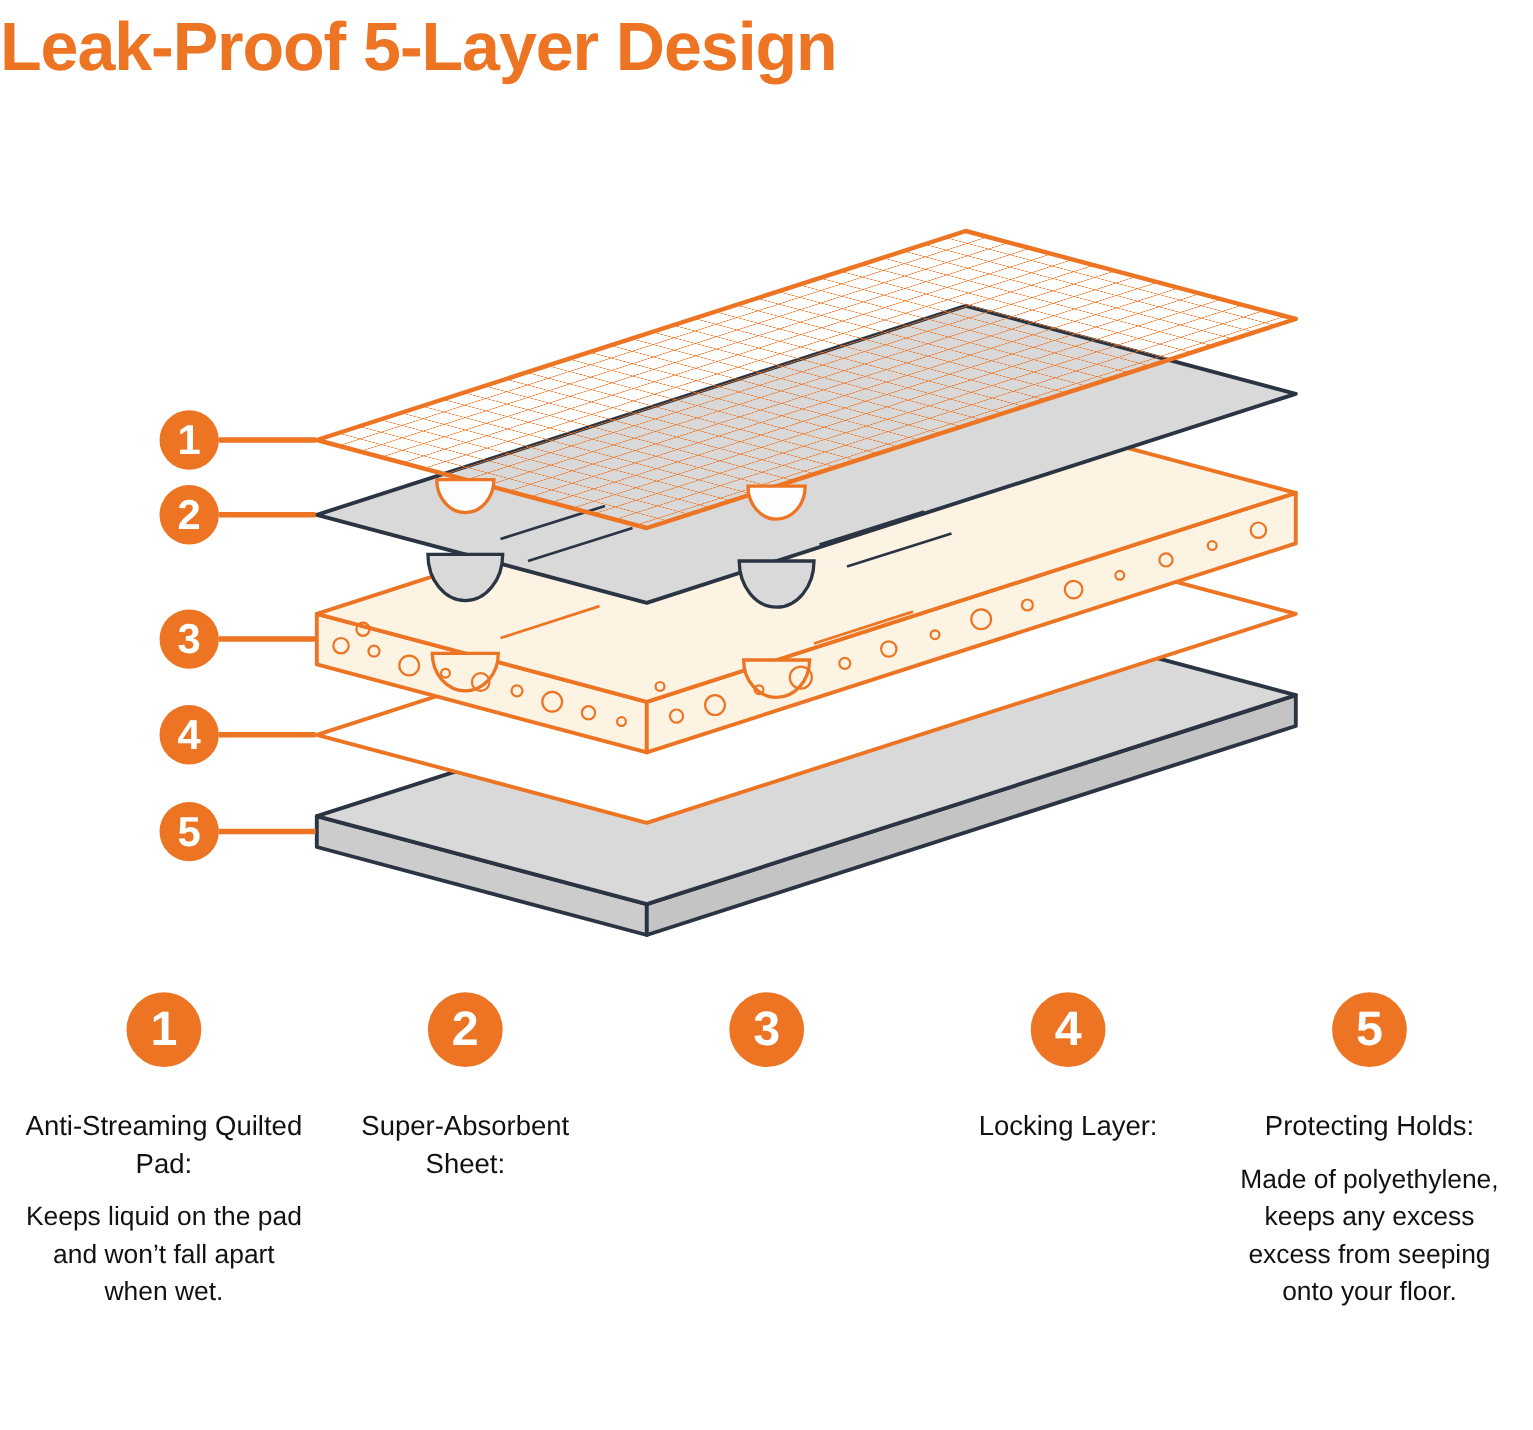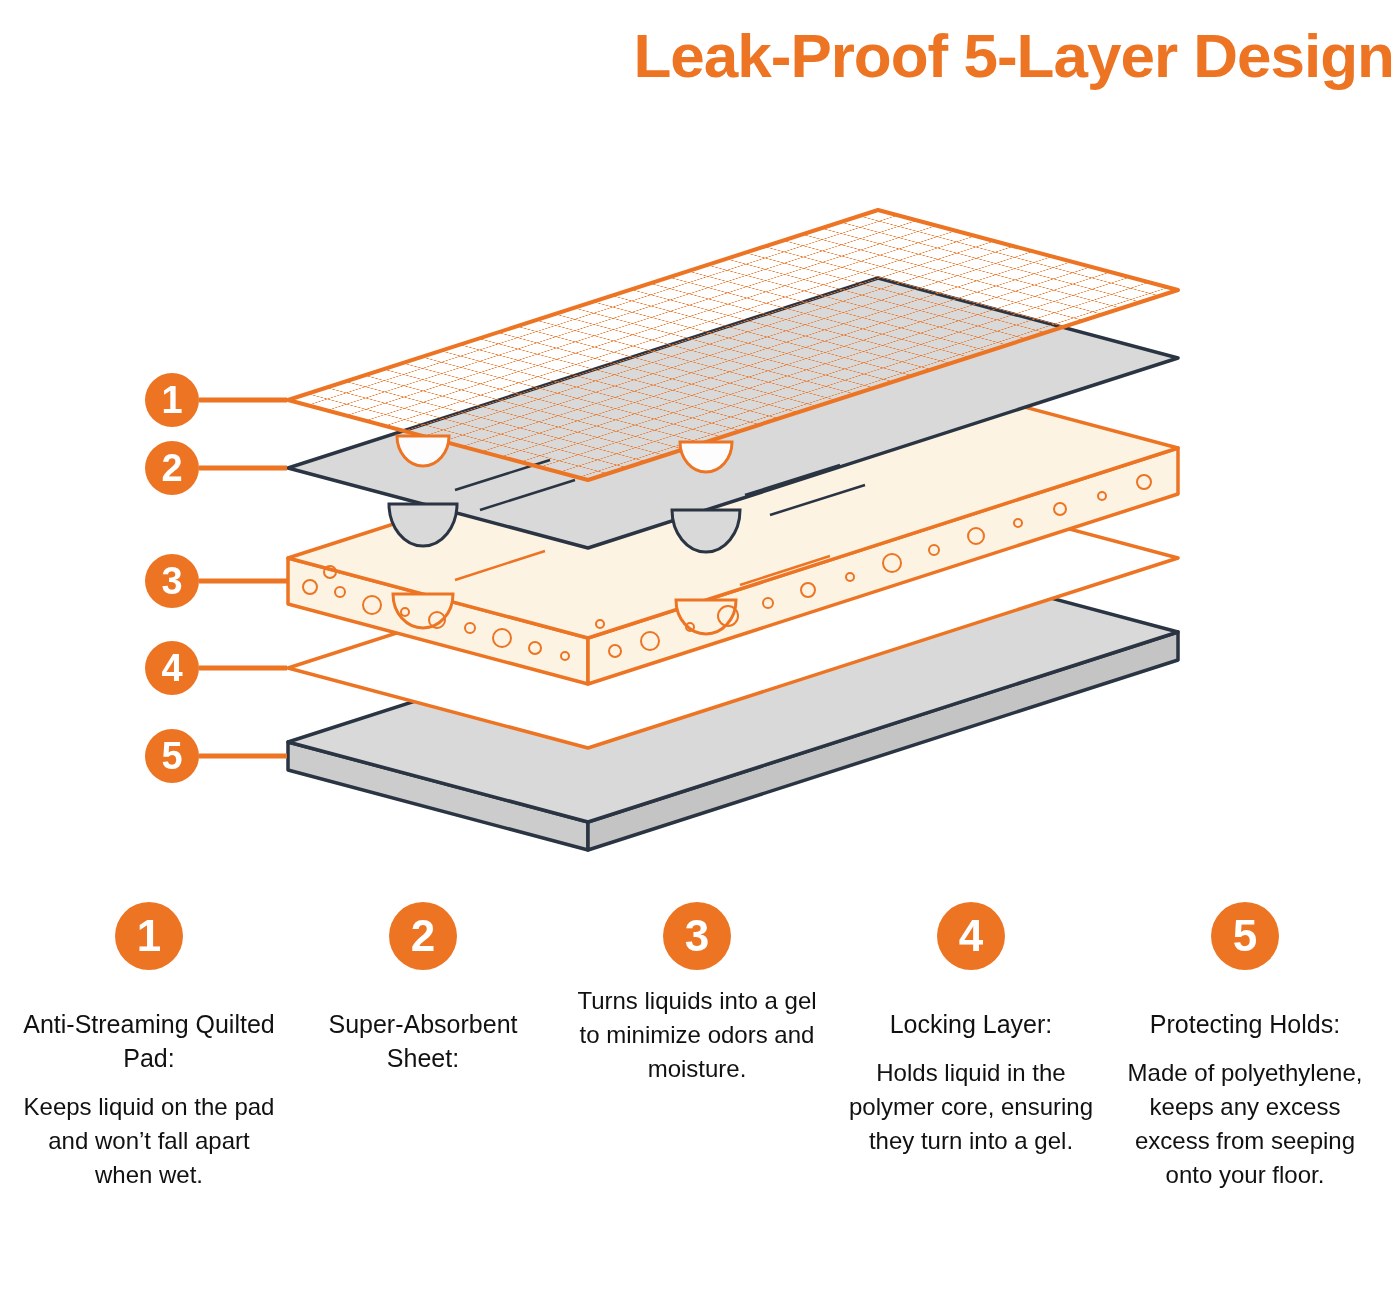--- a/index.html
+++ b/index.html
@@ -7,23 +7,23 @@
     margin: 0; padding: 0;
     width: 1394px; height: 1300px;
     background: #ffffff;
     font-family: "Liberation Sans", sans-serif;
     color: #111111;
     overflow: hidden;
   }
   .header {
     height: 100px;
     display: flex;
-    justify-content: flex-end;
+    justify-content: flex-start;
     align-items: flex-start;
-    padding-top: 20px;
+    padding-top: 8px;
   }
   .header h1 {
     margin: 0;
     font-size: 62px;
     font-weight: 700;
     color: #EC7423;
     letter-spacing: -1px;
   }
   .diagram-wrap {
     width: 1394px;
@@ -175,25 +175,23 @@
     <div class="num-badge">1</div>
     <h3>Anti-Streaming Quilted Pad:</h3>
     <p>Keeps liquid on the pad and won’t fall apart when wet.</p>
   </div>
   <div class="col">
     <div class="num-badge">2</div>
     <h3>Super-Absorbent Sheet:</h3>
   </div>
   <div class="col">
     <div class="num-badge">3</div>
-    <p>Turns liquids into a gel to minimize odors and moisture.</p>
   </div>
   <div class="col">
     <div class="num-badge">4</div>
     <h3>Locking Layer:</h3>
-    <p>Holds liquid in the polymer core, ensuring they turn into a gel.</p>
   </div>
   <div class="col">
     <div class="num-badge">5</div>
     <h3>Protecting Holds:</h3>
     <p>Made of polyethylene, keeps any excess excess from seeping onto your floor.</p>
   </div>
 </div>
 
 </body></html>

